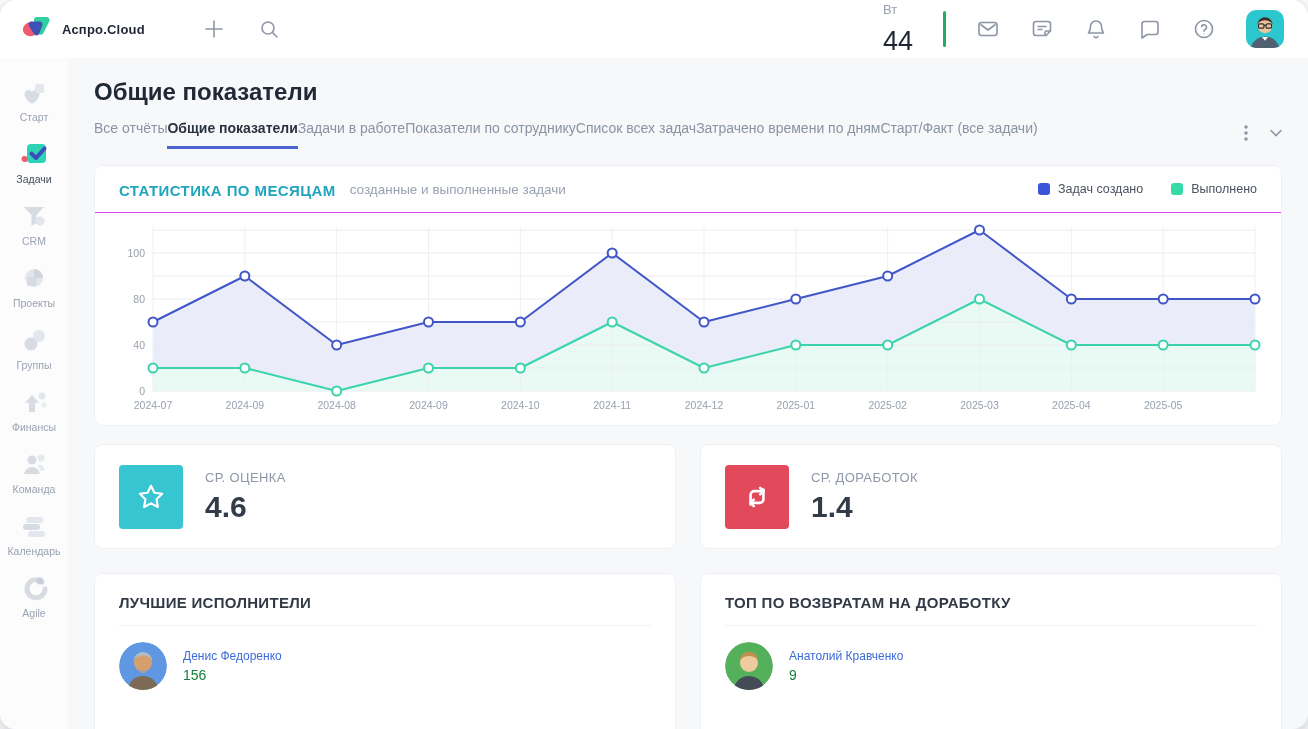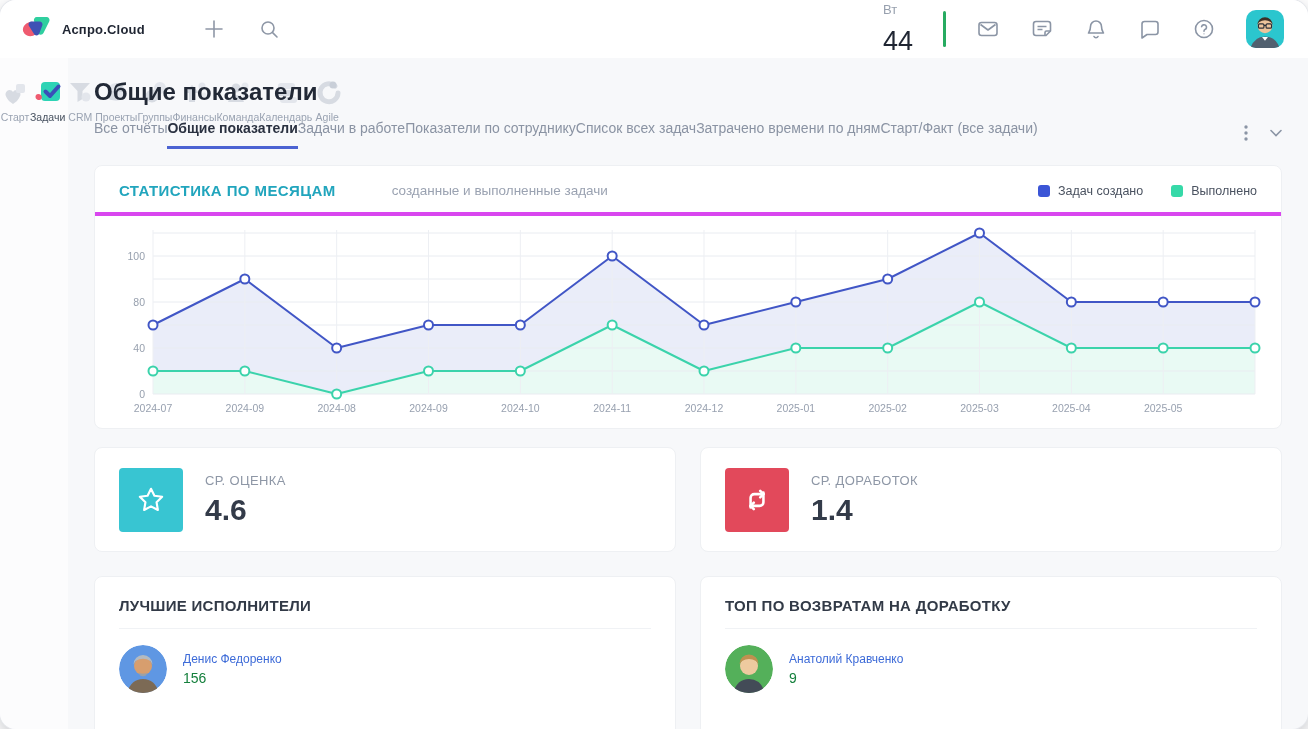--- a/index.html
+++ b/index.html
@@ -17,40 +17,40 @@
   .date { line-height:1; }
   .date-abbr { font-size:13px; color:#97a0ae; margin-bottom:12px; }
   .date-num { font-size:27px; color:#1f2532; font-weight:500; }
   .green-sep { width:3px; height:36px; background:#27ab61; border-radius:2px; }
   .icon-btn { color:#8b95a5; cursor:pointer; display:flex; align-items:center; }
   .avatar { width:38px; height:38px; border-radius:10px; overflow:hidden; cursor:pointer; }
   .avatar svg { display:block; }
 
   
   .layout { display:flex; height:671px; }
-  .sidebar { width:68px; background:#fcfcfd; padding-top:12px; display:flex; flex-direction:row; }
+  .sidebar { width:68px; background:#fcfcfd; padding-top:12px; display:flex; flex-direction:column; }
   .side-item { width:100%; padding:8px 0 9px; display:flex; flex-direction:column; align-items:center; gap:5px; cursor:pointer; }
   .side-item .lbl { font-size:10.5px; color:#9aa3b2; }
   .side-item.active .lbl { color:#46505f; }
   .side-ic { width:30px; height:28px; display:flex; align-items:center; justify-content:center; }
 
   .main { flex:1; padding:16px 26px 0 26px; overflow:hidden; }
   .page-title { font-size:24px; font-weight:700; color:#222936; margin:4px 0 14px; }
 
   .tabs { display:flex; align-items:flex-end; }
   .tab { font-size:14px; color:#8a93a3; padding-bottom:10px; border-bottom:3px solid transparent; cursor:pointer; white-space:nowrap; }
   .tab.active { color:#2a3140; font-weight:600; border-bottom-color:#4c63d2; }
   .tabs-extra { margin-left:auto; display:flex; align-items:center; gap:22px; color:#8b95a5; padding-bottom:8px; }
   .tabs-extra .icon-btn { font-size:15px; }
 
   .card { background:#fff; border:1px solid #eef0f3; border-radius:8px; }
 
   
   .chart-card { margin-top:16px; }
-  .chart-head { display:flex; align-items:center; padding:16px 24px 13px; border-bottom:4px solid #d946ef;gap:42px; }
+  .chart-head { display:flex; align-items:flex-start; padding:16px 24px 13px; border-bottom:1px solid #d946ef; }
   .chart-title { font-size:15px; font-weight:700; color:#21a5bd; letter-spacing:.4px; }
   .chart-sub { margin-left:14px; font-size:13.5px; color:#9aa2b1; }
   .legend { margin-left:auto; display:flex; gap:28px; align-items:center; }
   .legend-item { display:flex; gap:8px; align-items:center; font-size:12.5px; color:#4a5260; }
   .legend-swatch { width:12px; height:12px; border-radius:3px; }
   .chart-body { padding:6px 24px 8px; }
   #chart { display:block; overflow:visible; }
   #chart text { font-family:"Liberation Sans", sans-serif; }
 
   

